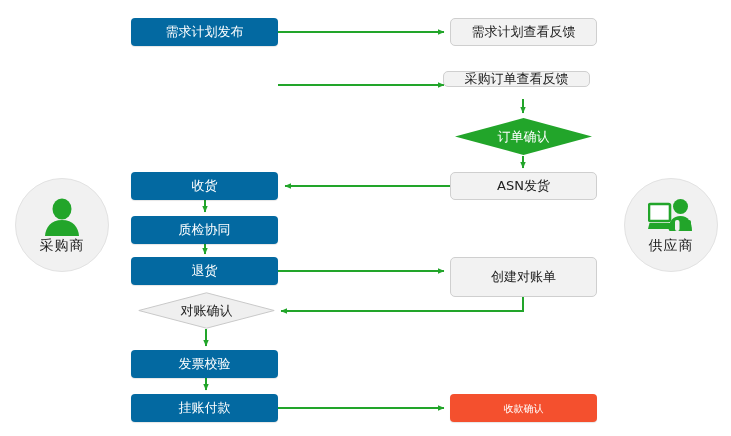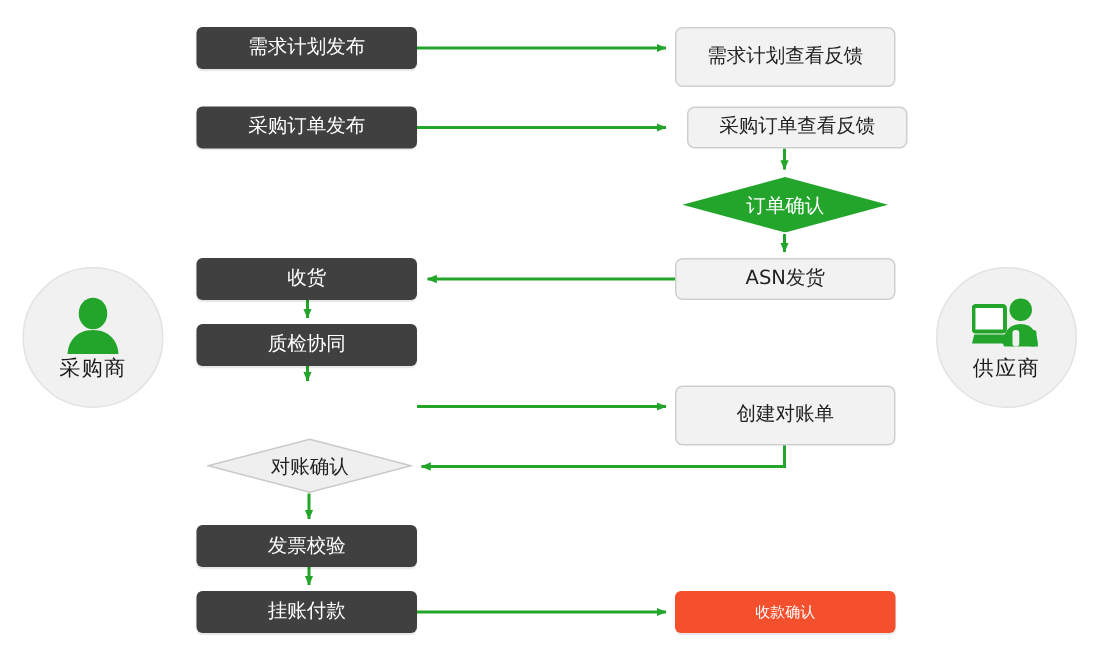--- a/index.html
+++ b/index.html
@@ -33,21 +33,21 @@
     box-sizing: border-box;
     display: flex;
     align-items: center;
     justify-content: center;
     text-align: center;
     line-height: 1.1;
     white-space: nowrap;
     z-index: 3;
   }
   .node-green {
-    background: #404040;
+    background: #0369a1;
     color: #ffffff;
     border-radius: 4px;
     font-size: 13px;
     box-shadow: 0 1px 1px rgba(0,0,0,0.10);
   }
   .node-gray {
     background: #f2f2f2;
     color: #222222;
     border: 1px solid #cfcfcf;
     border-radius: 5px;
@@ -183,53 +183,53 @@
         <rect x="38" y="22" width="5" height="11" rx="2" fill="#22a52a"></rect>
       </svg>
     </span>
     <span class="aname">供应商</span>
   </div>
 
   <div class="node node-green" style="left:131px; top:18px; width:147px; height:28px;">
     <span>需求计划发布</span>
   </div>
 
-  <div class="node node-green" style="left:131px; top:71px; width:147px; height:28px;">
-    <span>采购订单发布</span>
-  </div>
 
   <div class="node node-green" style="left:131px; top:172px; width:147px; height:28px;">
     <span>收货</span>
   </div>
 
   <div class="node node-green" style="left:131px; top:216px; width:147px; height:28px;">
     <span>质检协同</span>
   </div>
 
+  <div class="node node-green" style="left:131px; top:257px; width:147px; height:28px;">
+    <span>退货</span>
+  </div>
 
   <div class="diamond diamond-gray" style="left:138px; top:292px; width:137px; height:37px;">
     <svg width="137" height="37" viewBox="0 0 137 37">
       <polygon points="68.5,0.8 136.2,18.5 68.5,36.2 0.8,18.5" fill="#efefef" stroke="#c9c9c9" stroke-width="1"></polygon>
     </svg>
     <span class="dlabel">对账确认</span>
   </div>
 
   <div class="node node-green" style="left:131px; top:350px; width:147px; height:28px;font-family:Liberation Serif, serif;">
     <span>发票校验</span>
   </div>
 
   <div class="node node-green" style="left:131px; top:394px; width:147px; height:28px;">
     <span>挂账付款</span>
   </div>
 
-  <div class="node node-gray" style="left:450px; top:18px; width:147px; height:40px;">
+  <div class="node node-gray" style="left:450px; top:18px; width:147px; height:28px;">
     <span>需求计划查看反馈</span>
   </div>
 
-  <div class="node node-gray" style="left:458px; top:71px; width:147px; height:28px;">
+  <div class="node node-gray" style="left:443px; top:71px; width:147px; height:16px;">
     <span>采购订单查看反馈</span>
   </div>
 
   <div class="diamond diamond-green" style="left:455px; top:118px; width:137px; height:37px;">
     <svg width="137" height="37" viewBox="0 0 137 37">
       <polygon points="68.5,0 137,18.5 68.5,37 0,18.5" fill="#22a52a"></polygon>
     </svg>
     <span class="dlabel">订单确认</span>
   </div>
 

